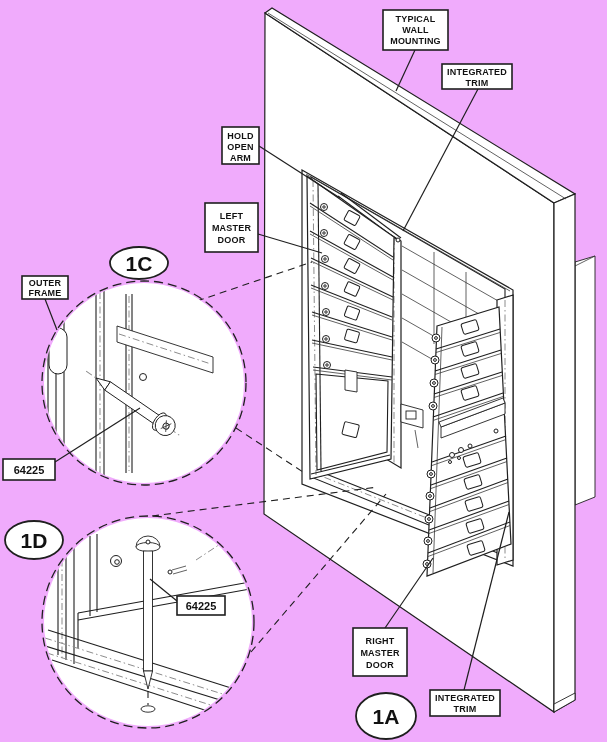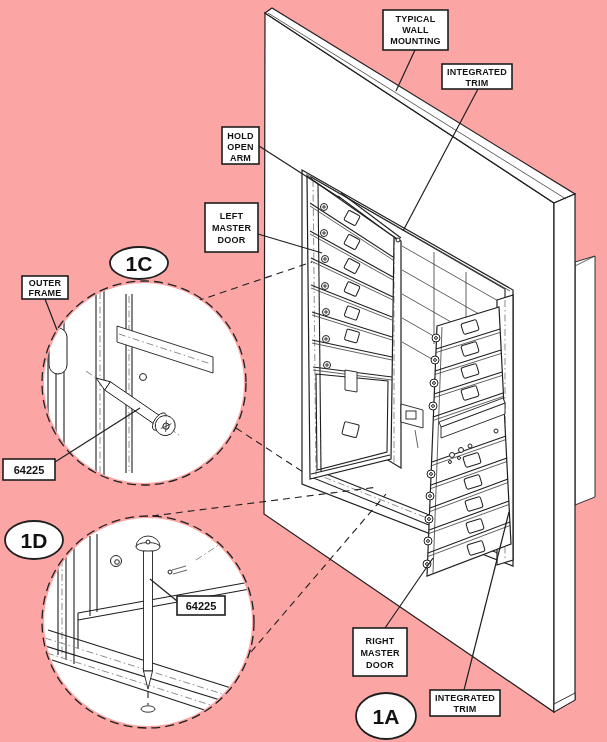--- a/index.html
+++ b/index.html
@@ -1,16 +1,16 @@
 <!DOCTYPE html>
 <html><head>
 <meta charset="utf-8">
 <style>
   html,body{margin:0;padding:0;background:#ffffff;}
-  .page{width:607px;height:742px;position:relative;background:#fca5a5;
+  .page{width:607px;height:742px;position:relative;background:#f0abfc;
         font-family:"Liberation Sans", sans-serif;}
   svg{display:block;}
   .ln{stroke:#1f1f1f;stroke-width:1.1;fill:none;}
   .ln-thin{stroke:#3a3a3a;stroke-width:0.8;fill:none;}
   .ln-gray{stroke:#8c8c8c;stroke-width:1;fill:none;stroke-dasharray:7 3 1.5 3;}
   .face{fill:#ffffff;stroke:#1f1f1f;stroke-width:1.2;}
   .face-thin{fill:#ffffff;stroke:#1f1f1f;stroke-width:0.9;}
   .dash{stroke:#1f1f1f;stroke-width:1.3;fill:none;stroke-dasharray:9 5;}
   .dash-lead{stroke:#1f1f1f;stroke-width:1.1;fill:none;stroke-dasharray:7 5;}
   .leader{stroke:#1f1f1f;stroke-width:1.2;fill:none;}

